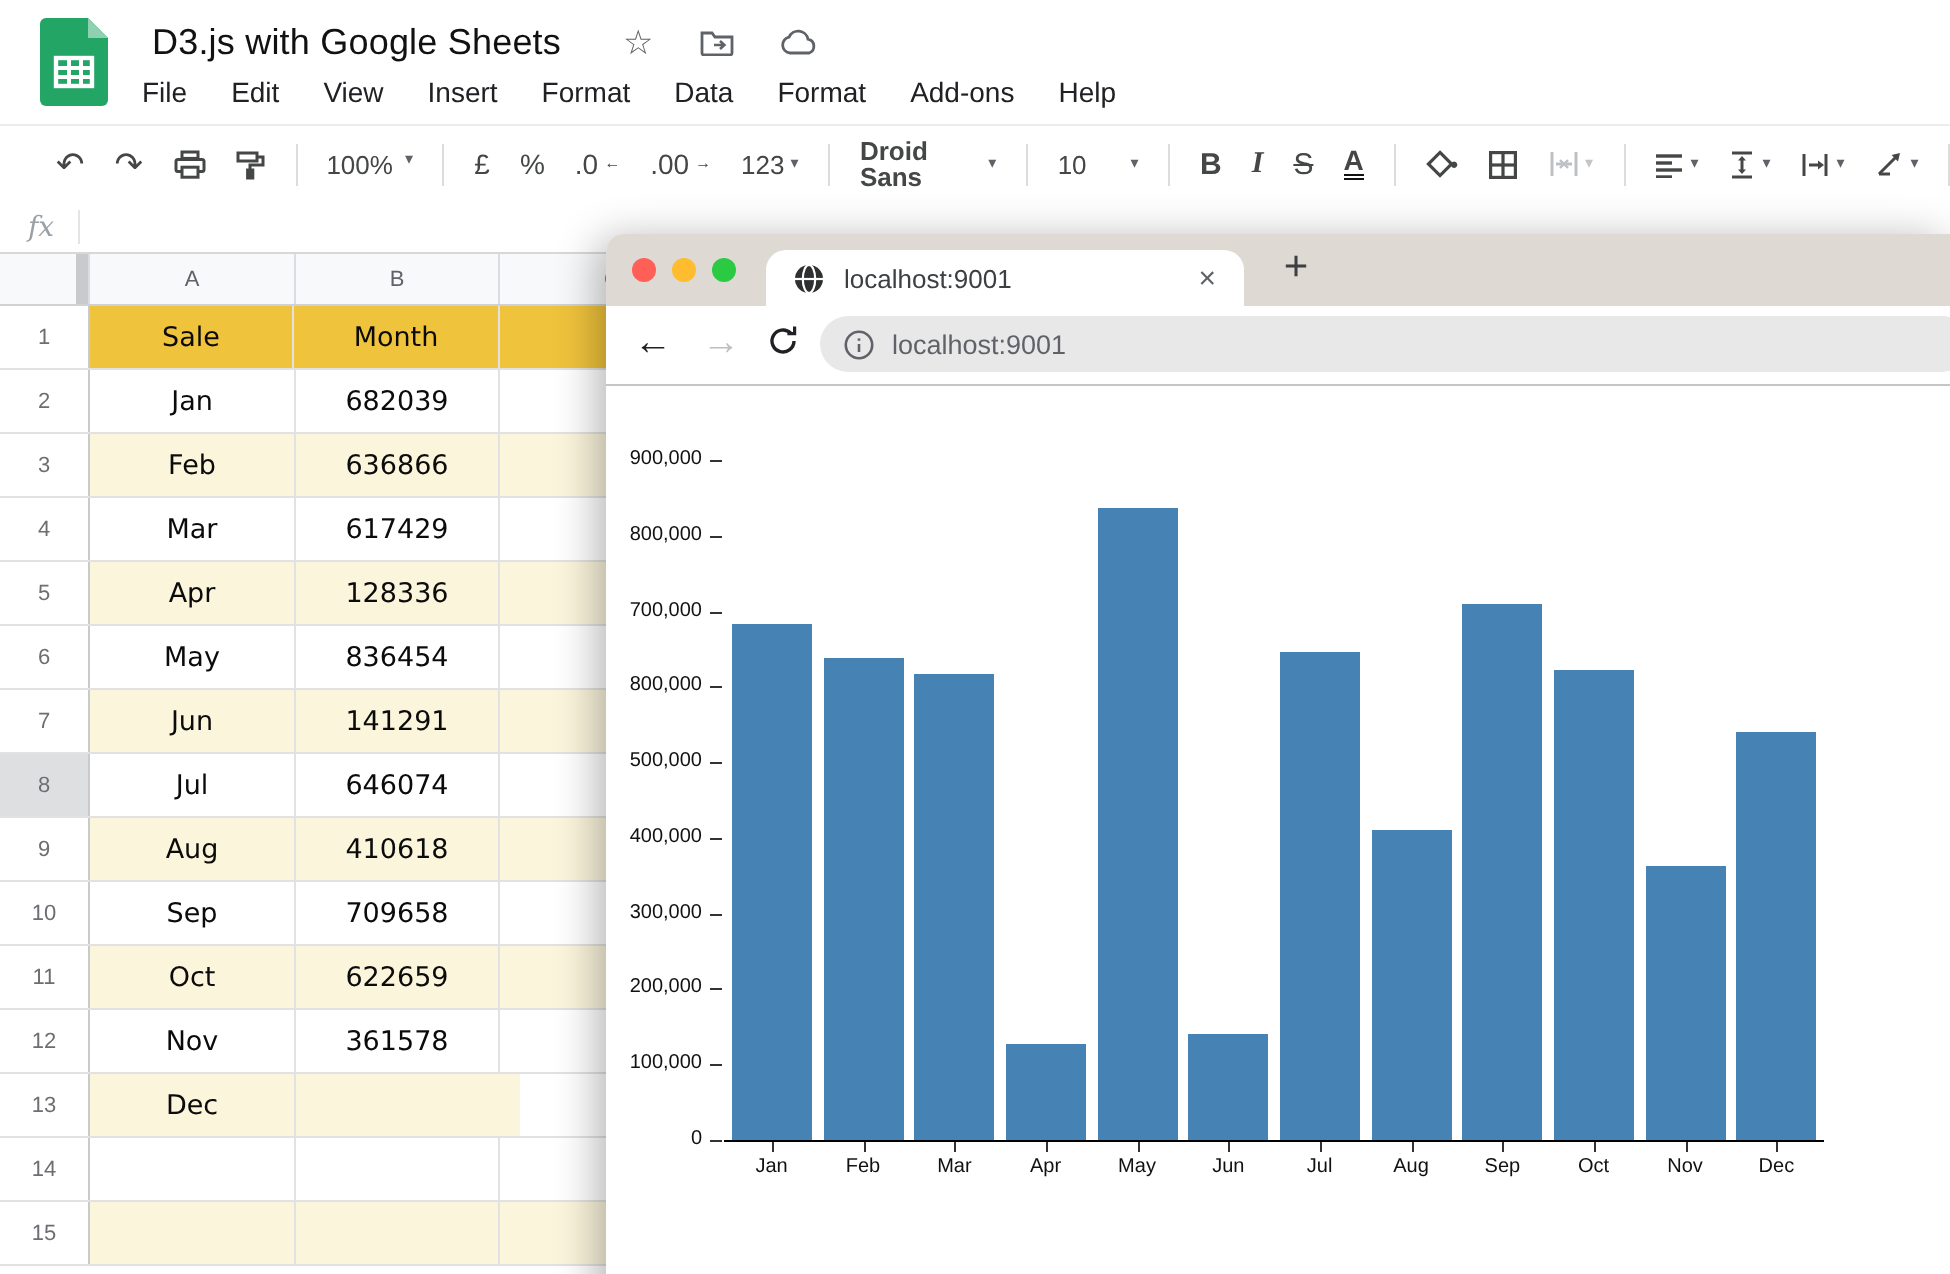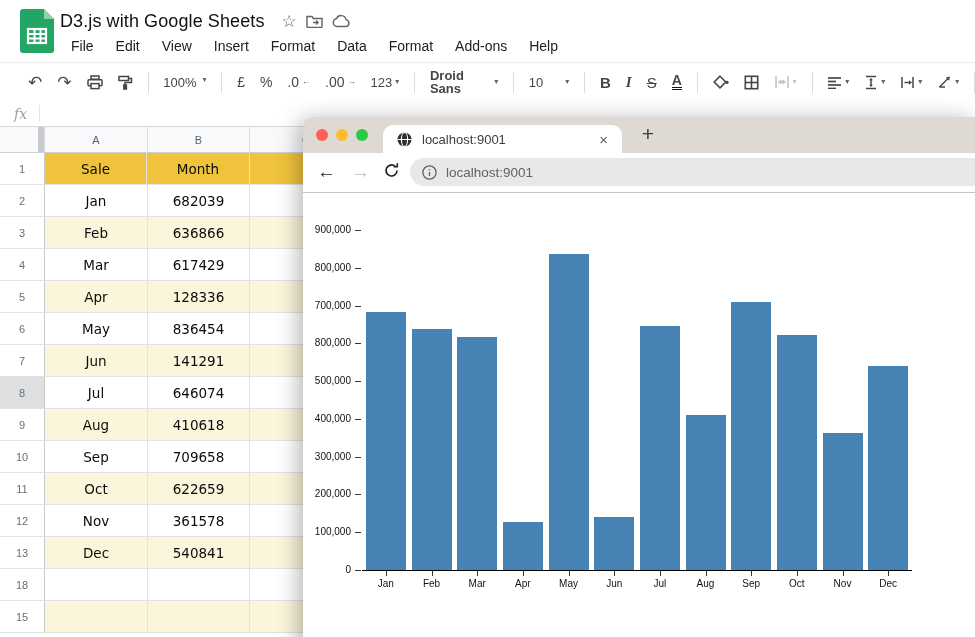--- a/index.html
+++ b/index.html
@@ -1,21 +1,21 @@
 <!DOCTYPE html>
 <html><head>
 <meta charset="utf-8">
 <style>
   html,body{margin:0;padding:0;background:#fff;}
   .stage{position:relative;width:975px;height:637px;overflow:hidden;background:#fff;
          font-family:"Liberation Sans","DejaVu Sans",sans-serif;color:#202124;}
   
   .sheets-header{position:absolute;top:0;left:0;right:0;height:62px;background:#fff;}
   .logo{position:absolute;left:20px;top:9px;width:34px;height:44px;}
-  .title-row{position:absolute;left:60px;top:8px;display:flex;align-items:center;gap:9px;height:26px;}
+  .title-row{position:absolute;left:76px;top:8px;display:flex;align-items:center;gap:23px;height:26px;}
   .doc-title{font-size:18px;color:#111;letter-spacing:.1px;}
   .tstar{font-size:17px;color:#5F6368;margin-left:8px;line-height:1;}
   .hicon{display:inline-flex;align-items:center;color:#5F6368;}
   .menu-row{position:absolute;left:60px;top:36px;display:flex;align-items:center;font-size:14px;color:#202124;}
   .menu-item{padding:2px 11px;cursor:default;}
   .last-edit{margin-left:20px;font-size:13px;color:#6b6b6b;text-decoration:underline;}
   
   .toolbar{position:absolute;top:62px;left:0;right:0;height:38px;border-top:1px solid #ededed;
            border-bottom:1px solid #e4e4e4;display:flex;align-items:center;padding-left:28px;
            gap:15px;color:#444746;font-size:14px;background:#fff;}
@@ -326,25 +326,24 @@
         </div>
         <div class="grow">
           <div class="gnum">12</div>
           <div class="gcell ca">Nov</div>
           <div class="gcell cb">361578</div>
           <div class="gcell cc"></div>
         </div>
         <div class="grow">
           <div class="gnum">13</div>
           <div class="gcell ca tint">Dec</div>
-          <div class="gcell cb tint">540841</div>
-          <div class="gcell cc tint"></div>
-        </div>
-        <div class="grow">
-          <div class="gnum">18</div>
+          <div class="gcell cc tint"></div>
+        </div>
+        <div class="grow">
+          <div class="gnum">14</div>
           <div class="gcell ca"></div>
           <div class="gcell cb"></div>
           <div class="gcell cc"></div>
         </div>
         <div class="grow">
           <div class="gnum">15</div>
           <div class="gcell ca tint"></div>
           <div class="gcell cb tint"></div>
           <div class="gcell cc tint"></div>
         </div>

